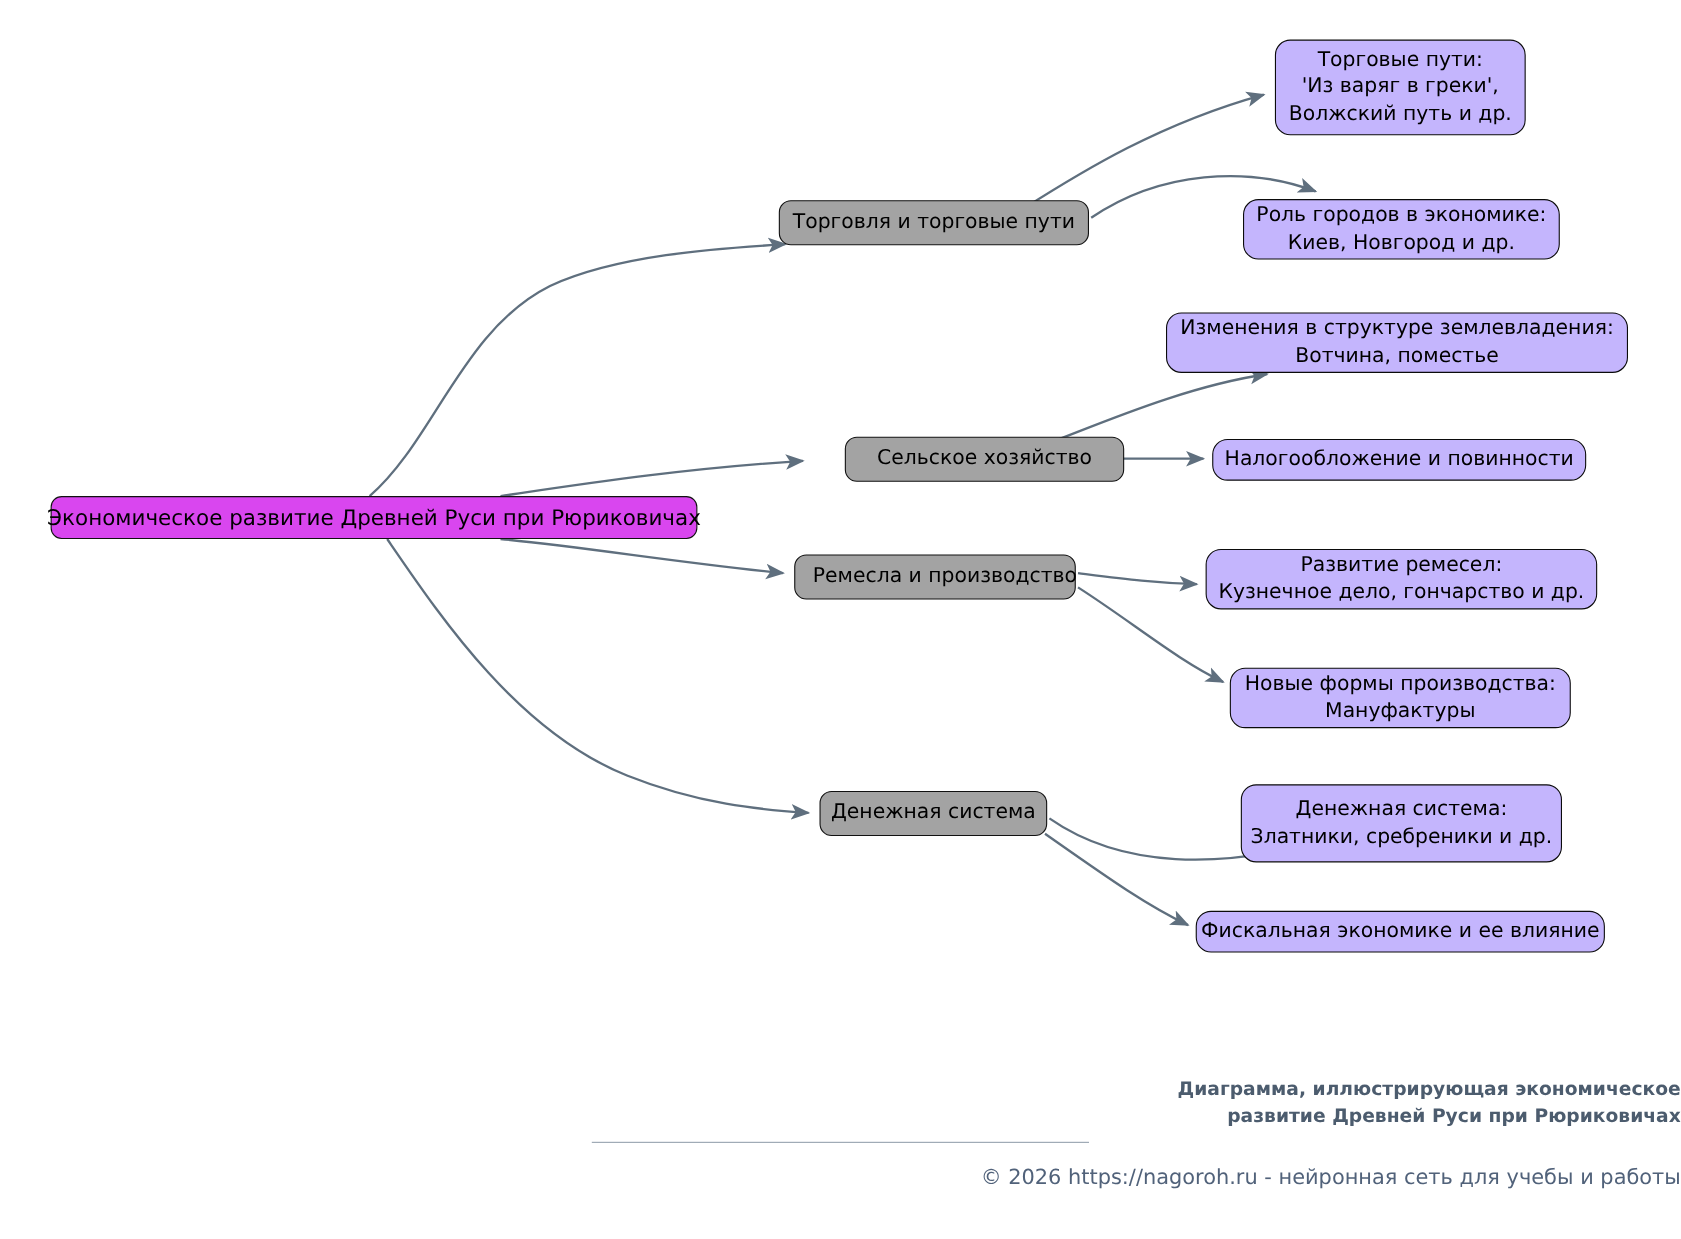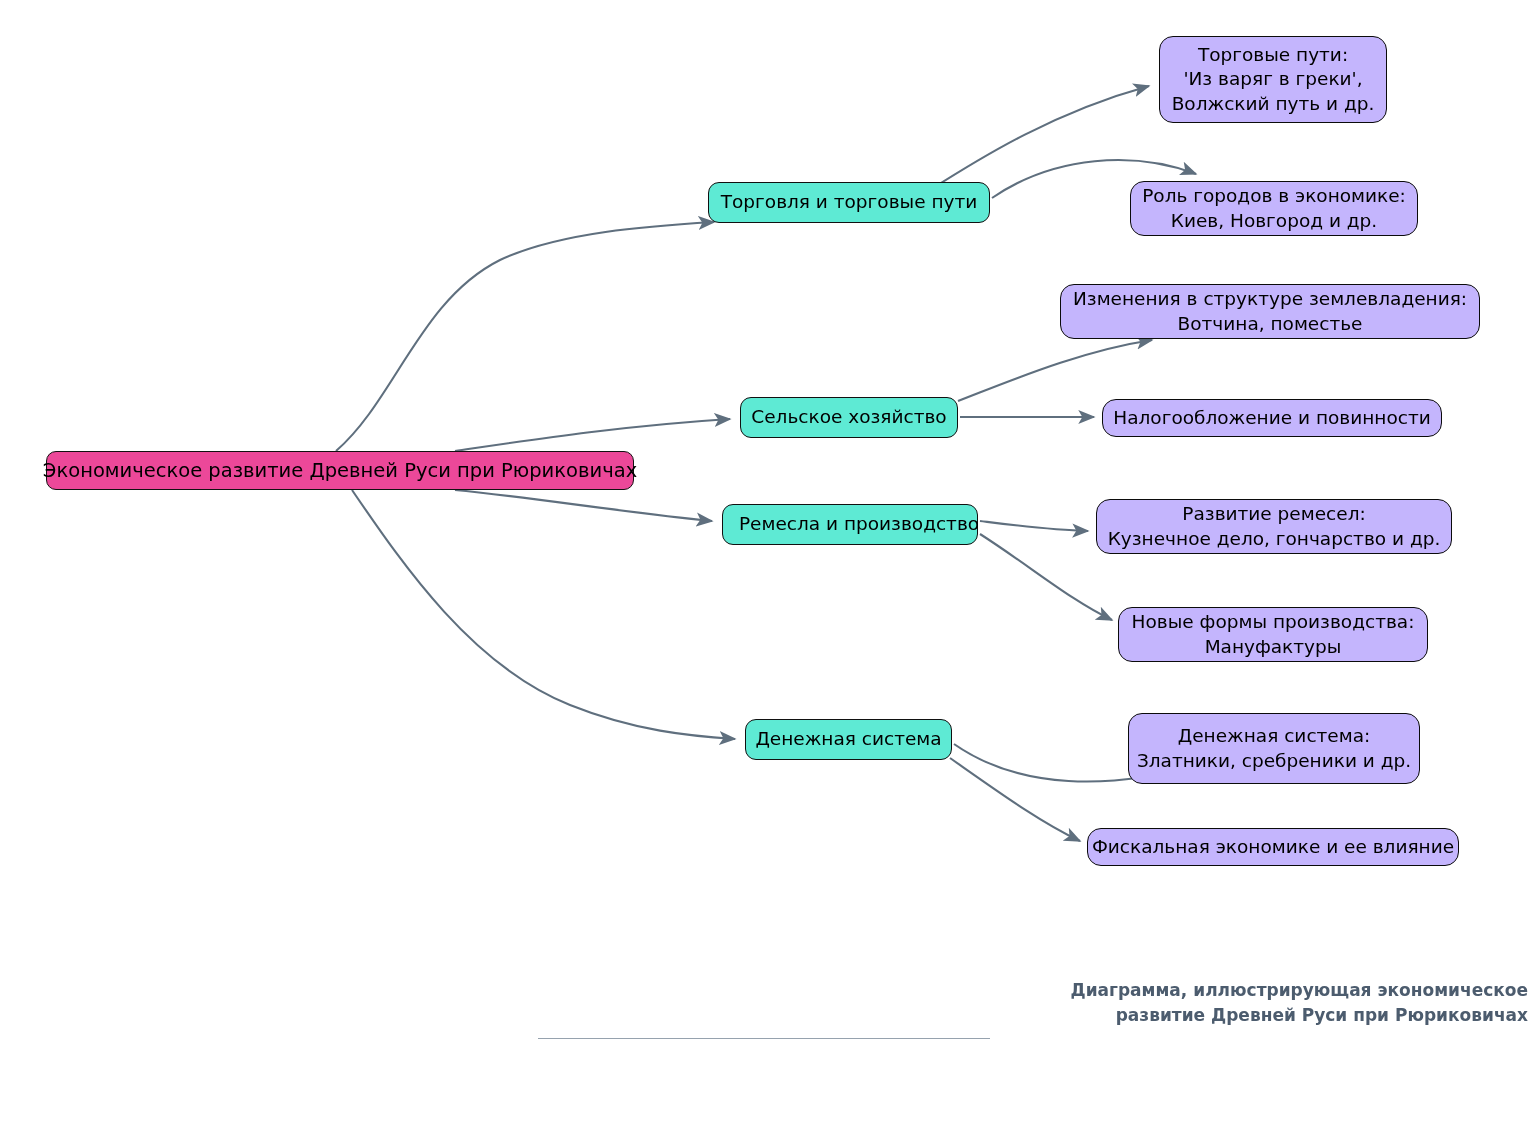--- a/index.html
+++ b/index.html
@@ -30,28 +30,28 @@
     box-sizing: border-box;
     display: flex;
     align-items: center;
     justify-content: center;
     text-align: center;
     white-space: pre;
     line-height: 1.30;
     color: #000000;
   }
   .node-root {
-    background: #ec4899;
+    background: #d946ef;
     border: 1.6px solid #111111;
     border-radius: 10px;
     font-size: 19.5px;
     padding: 0 14px;
   }
   .node-branch {
-    background: #5eead4;
+    background: #a3a3a3;
     border: 1.6px solid #111111;
     border-radius: 11px;
     font-size: 18.5px;
     padding: 0 14px;
   }
   .node-leaf {
     background: #c4b5fd;
     border: 1.8px solid #0b0b0b;
     border-radius: 14px;
     font-size: 18.5px;
@@ -117,21 +117,21 @@
 
   <div class="node node-branch" style="left:708px; top:182px; width:282px; height:41px;">Торговля и торговые пути</div>
 
   <div class="node node-leaf" style="left:1159px; top:36px; width:228px; height:87px;">Торговые пути:
 'Из варяг в греки',
 Волжский путь и др.</div>
 
   <div class="node node-leaf" style="left:1130px; top:181px; width:288px; height:55px;">Роль городов в экономике:
 Киев, Новгород и др.</div>
 
-  <div class="node node-branch" style="left:740px; top:397px; width:218px; height:41px;">Сельское хозяйство</div>
+  <div class="node node-branch" style="left:768px; top:397px; width:254px; height:41px;">Сельское хозяйство</div>
 
   <div class="node node-leaf" style="left:1060px; top:284px; width:420px; height:55px;">Изменения в структуре землевладения:
 Вотчина, поместье</div>
 
   <div class="node node-leaf" style="left:1102px; top:399px; width:340px; height:38px;">Налогообложение и повинности</div>
 
   <div class="node node-branch" style="left:722px; top:504px; width:256px; height:41px;padding-left:32px;">Ремесла и производство</div>
 
   <div class="node node-leaf" style="left:1096px; top:499px; width:356px; height:55px;">Развитие ремесел:
 Кузнечное дело, гончарство и др.</div>
@@ -143,15 +143,16 @@
 
   <div class="node node-leaf" style="left:1128px; top:713px; width:292px; height:71px;">Денежная система:
 Златники, сребреники и др.</div>
 
   <div class="node node-leaf" style="left:1087px; top:828px; width:372px; height:38px;">Фискальная экономике и ее влияние</div>
 
   <div id="footer" style="top:978px;text-align:right;">
     <div class="footer-caption">Диаграмма, иллюстрирующая экономическое
 развитие Древней Руси при Рюриковичах</div>
     <div class="footer-rule"></div>
+    <div class="footer-copyright">© 2026 https://nagoroh.ru - нейронная сеть для учебы и работы</div>
   </div>
 
 </div>
 
 </body></html>

